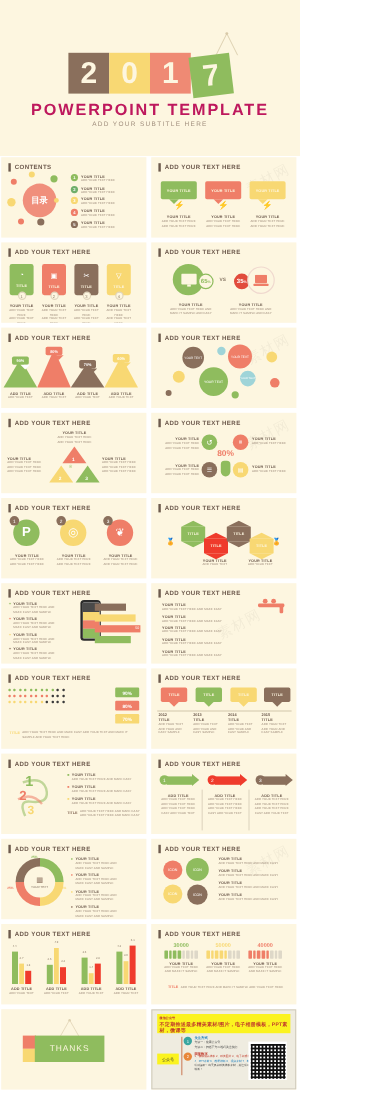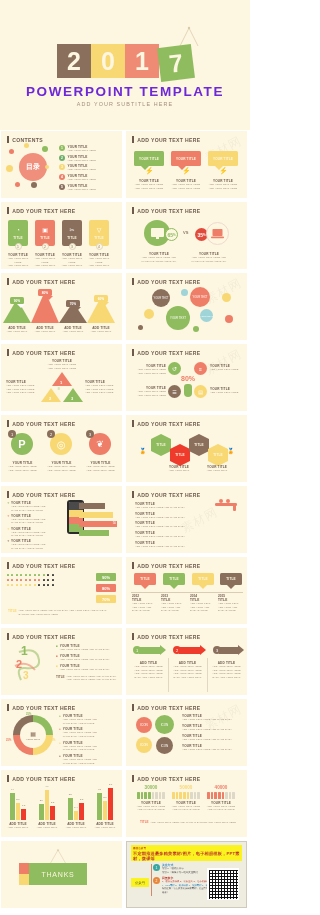--- a/index.html
+++ b/index.html
@@ -16,21 +16,21 @@
   .cover-blocks { position:absolute; left:57px; top:44px; display:flex; align-items:flex-start; }
   .cb { width:34px; height:34px; display:flex; align-items:center; justify-content:center;
         color:#fdf6e0; font-size:25px; font-weight:bold; font-family:"Liberation Sans",sans-serif; line-height:1; }
   .cb.c0 { background:#8a6f5c; }
   .cb.c1 { background:#f8d873; }
   .cb.c2 { background:#ef8a74; }
   .cb.c3 { background:#8fbc5e; transform:rotate(-7deg); position:relative; top:2px; }
   .hang { position:absolute; left:176px; top:26px; width:26px; height:22px; }
   .hang svg { display:block; }
   .cover-title { position:absolute; top:84px; left:0; width:250px; text-align:center;
-                 color:#6d28d9; font-size:13.5px; font-weight:bold; letter-spacing:1.6px; }
+                 color:#be185d; font-size:13.5px; font-weight:bold; letter-spacing:1.6px; }
   .cover-sub { position:absolute; top:101px; left:0; width:250px; text-align:center;
                color:#a2907f; font-size:5.4px; letter-spacing:1.1px; }
 
   
   .grid { position:absolute; left:0; top:131px; width:250px; }
   .row { display:flex; gap:4px; margin-bottom:4px; padding:0 1px; }
   .slide { position:relative; width:121px; height:67px; background:#fdf6e0; overflow:hidden; }
   .slide.plain { background:#fdf6e0; }
   .hdr { position:absolute; left:6px; top:5px; display:flex; align-items:center; gap:3px; }
   .hdr .bar { width:2.2px; height:7px; background:#6d5a4d; }

